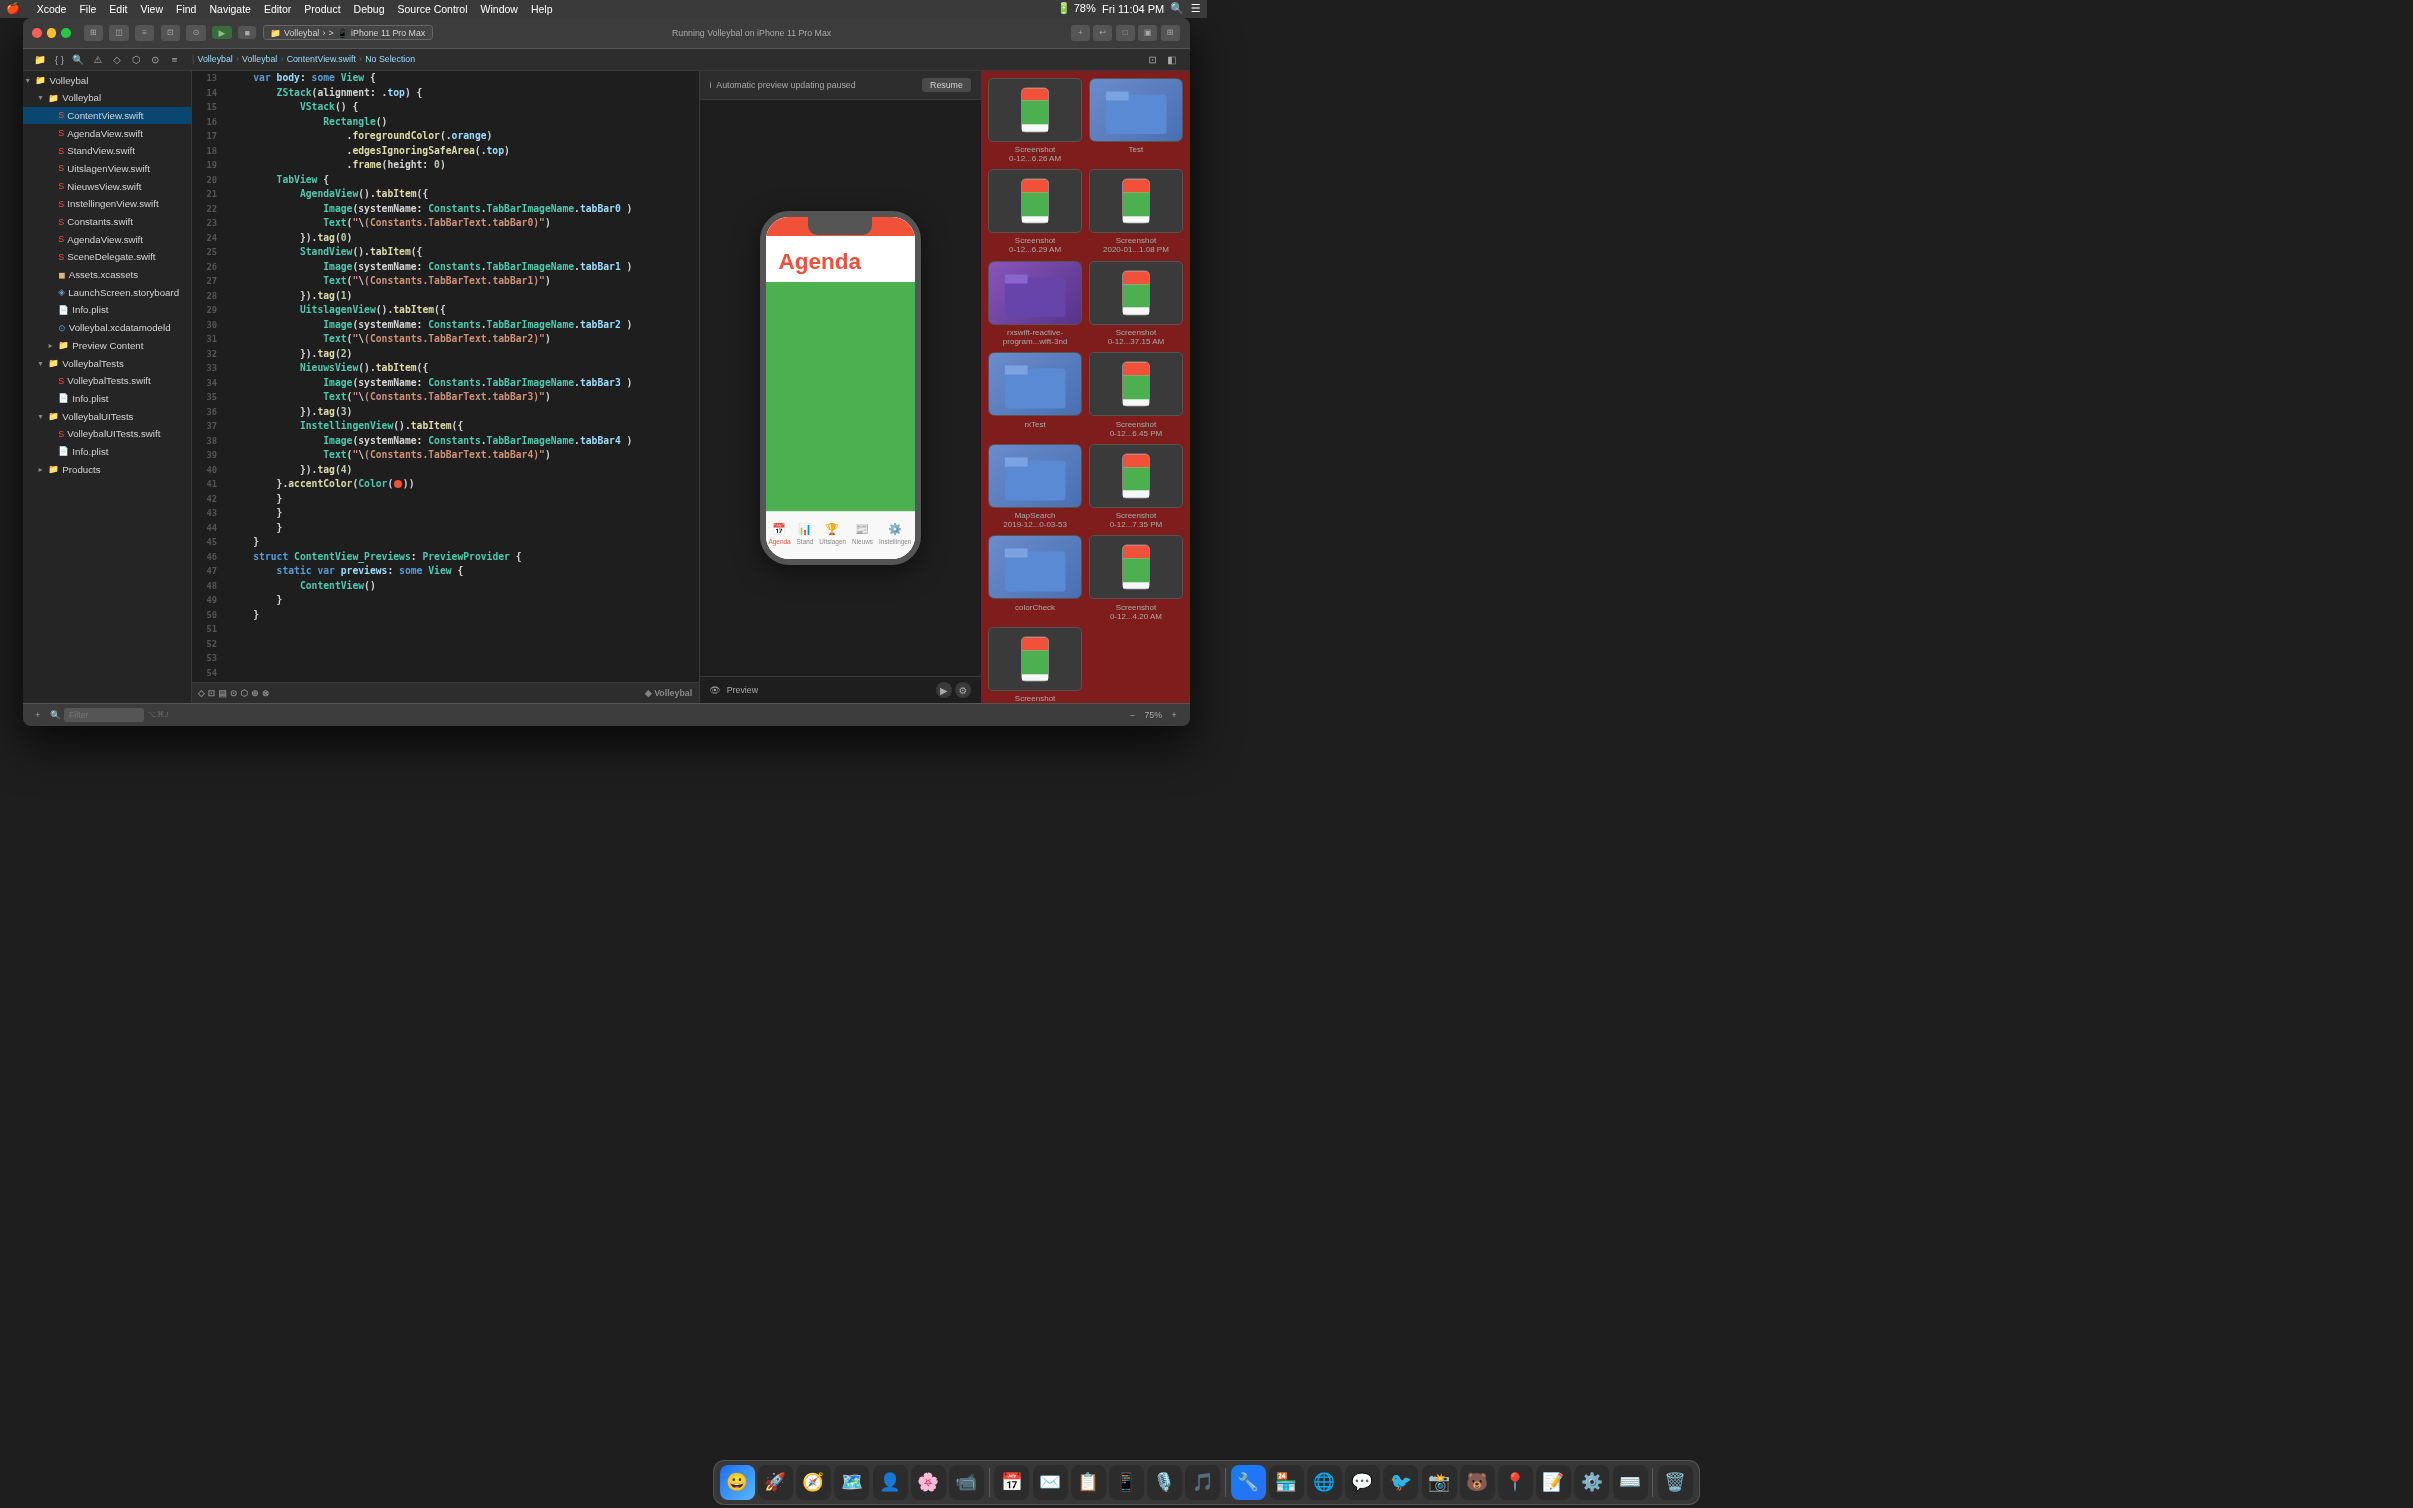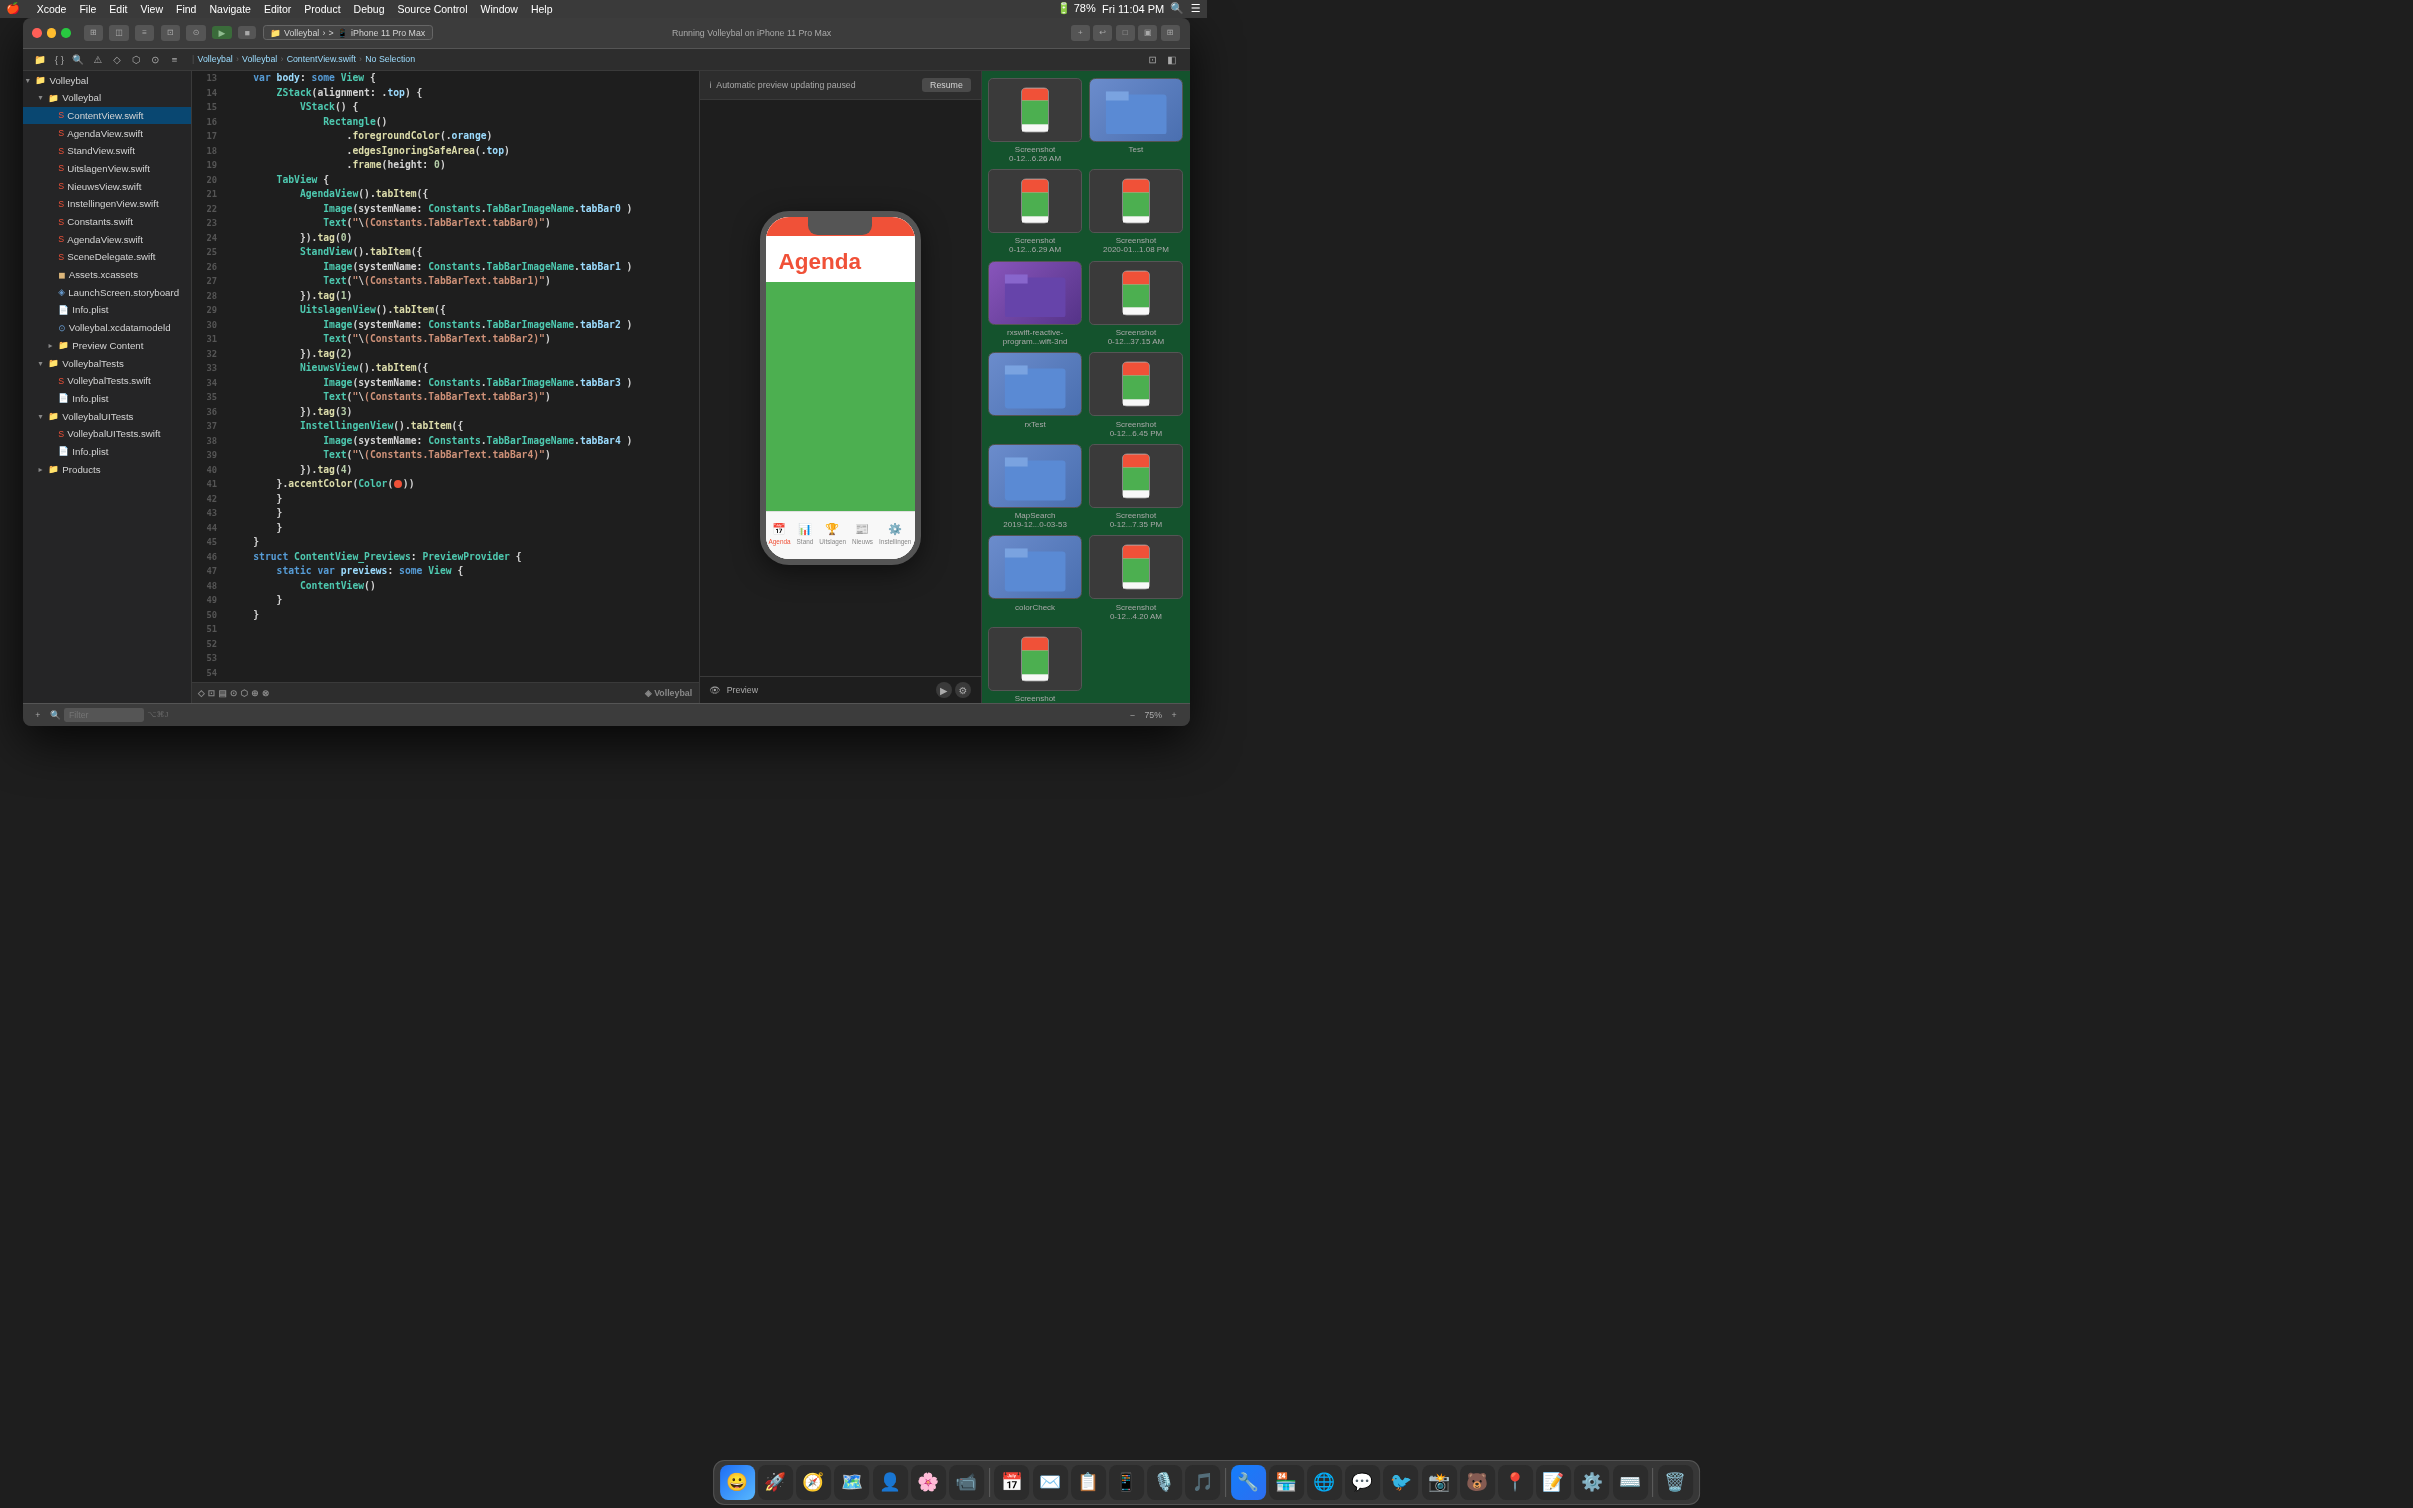--- a/index.html
+++ b/index.html
@@ -306,21 +306,21 @@
       border-top: 0.8px solid #555;
       flex-shrink: 0;
     }
     .bottom-btn { padding: 1.6px 6.4px; font-size: 8.8px; color: #aaa; cursor: pointer; border-radius: 2.4px; display: flex; align-items: center; gap: 3.2px; }
     .filter-input { background: #555; border: none; color: #d4d4d4; padding: 1.6px 4.8px; border-radius: 2.4px; font-size: 8.8px; width: 80px; }
     .zoom-area { margin-left: auto; display: flex; align-items: center; gap: 3.2px; font-size: 8.8px; color: #aaa; }
 
     
     .right-panel {
       width: 209px;
-      background: #14532d;
+      background: #7f1d1d;
       border-left: 0.8px solid #3a3a3a;
       display: flex;
       flex-direction: column;
       overflow-y: auto;
       flex-shrink: 0;
       padding: 6.4px;
       gap: 6.4px;
     }
     .screenshot-grid {
       display: grid;

